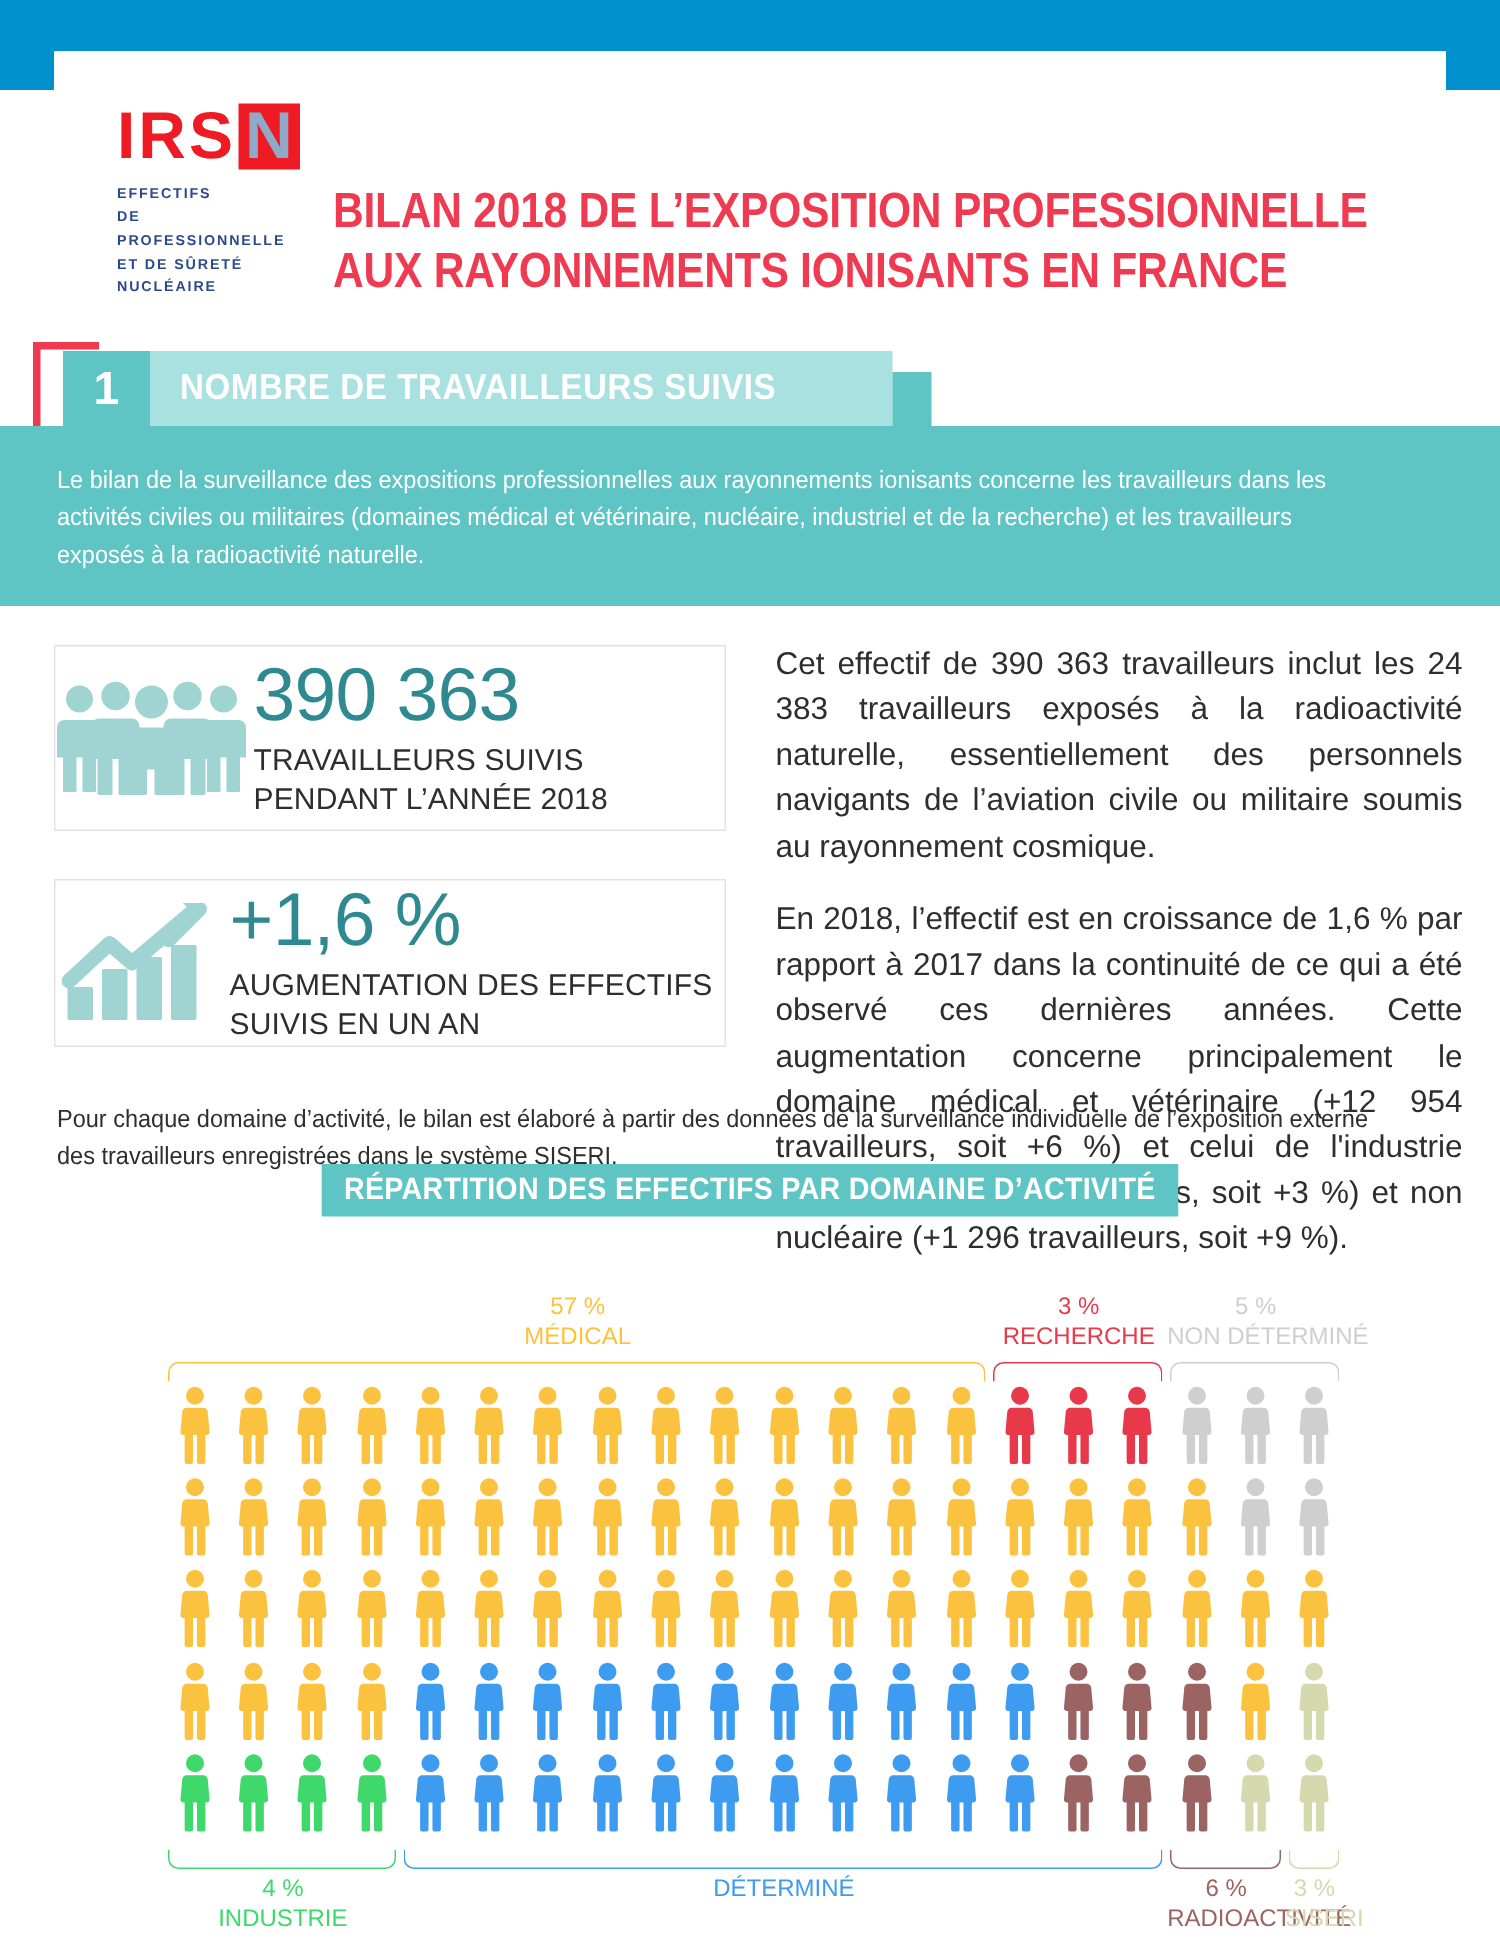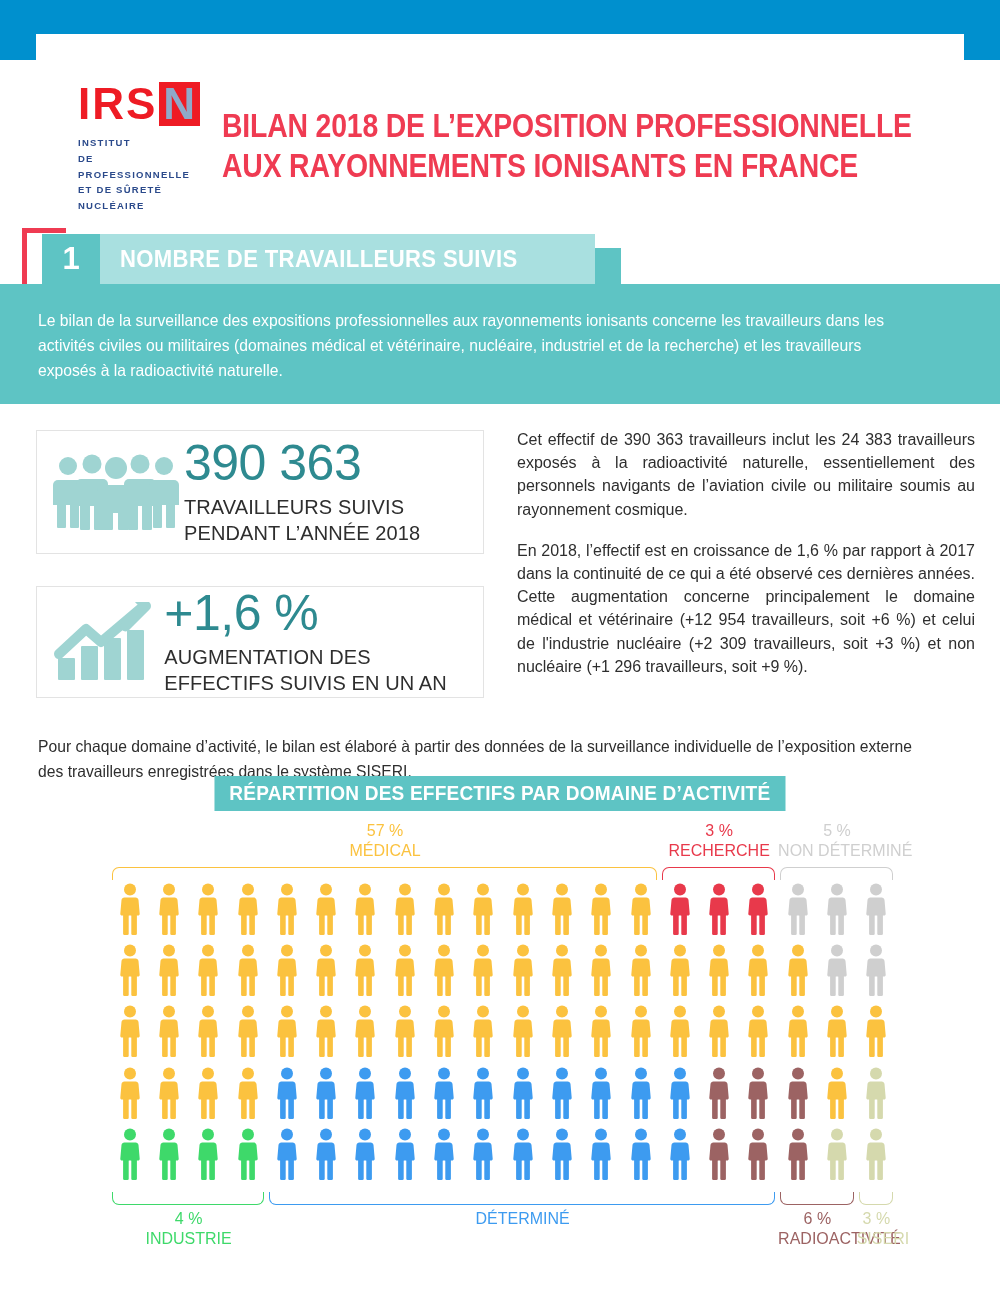--- a/index.html
+++ b/index.html
@@ -25,21 +25,21 @@
   .tab-right {
     position: absolute; top: 34px; right: 0;
     width: 36px; height: 26px;
     background: #0090ce;
   }
 
   
   .header {
     position: absolute; top: 88px; left: 0;
     width: 864px; height: 112px;
-    display: flex; align-items: center;
+    display: flex; align-items: flex-end;
   }
   .logo-block {
     width: 160px; margin-left: 78px; padding-top: 8px;
   }
   .logo-word {
     display: flex; align-items: center;
     font-family: "Liberation Sans", sans-serif;
     font-weight: bold;
     font-size: 44px;
     letter-spacing: 2px;
@@ -132,21 +132,21 @@
     transform-origin: left top;
   }
 
   
   .stat-box {
     position: absolute;
     left: 36px;
     width: 448px;
     border: 1px solid #e3e3e3;
     background: #ffffff;
-    display: flex; align-items: center; padding-left: 15px;
+    display: flex; align-items: center;
   }
   #stat-box-1 { top: 430px; height: 124px; }
   #stat-box-2 { top: 586px; height: 112px; }
   .stat-icon { width: 168px; display: flex; justify-content: center; align-items: center; }
   .stat-text { padding-left: 4px; }
   .stat-number {
     color: #2e8a90;
     font-size: 50px;
     font-weight: normal;
     line-height: 1;
@@ -160,21 +160,21 @@
     letter-spacing: 0.1px;
   }
 
   
   .right-col {
     position: absolute; top: 428px; left: 517px;
     width: 458px;
   }
   .right-col p {
     color: #2e2e2e;
-    font-size: 16px;
+    font-size: 21px;
     line-height: 1.45;
     text-align: justify;
   }
   .right-col p + p { margin-top: 18px; }
 
   
   .mid-para {
     position: absolute; top: 734px; left: 38px;
     width: 944px;
     color: #2e2e2e;
@@ -194,21 +194,21 @@
     color: #ffffff;
     font-weight: bold;
     font-size: 20.5px;
     padding: 5px 16px 6px 16px;
     letter-spacing: 0.2px;
     transform: scaleX(0.93);
     white-space: nowrap;
   }
 
   .chart {
-    position: absolute; top: 821px; left: 0;
+    position: absolute; top: 862px; left: 0;
     width: 1000px; height: 436px;
   }
 
   
   .lbl-row { position: absolute; width: 1000px; }
   .lbl {
     position: absolute;
     text-align: center;
     font-size: 16px;
     line-height: 1.28;
@@ -242,21 +242,21 @@
 <div class="tab-left"></div>
 <div class="tab-right"></div>
 
 <div class="header">
   <div class="logo-block">
     <div class="logo-word">
       <span>IRS</span>
         <span class="logo-n">N</span>
     </div>
     <div class="logo-sub">
-      <div>INSTITUT</div>
+      <div>EFFECTIFS</div>
       <div>DE  PROFESSIONNELLE</div>
       <div>ET DE SÛRETÉ NUCLÉAIRE</div>
     </div>
   </div>
   <div class="title-block">
     <div class="title-line">BILAN 2018 DE L’EXPOSITION PROFESSIONNELLE</div>
     <div class="title-line">AUX RAYONNEMENTS IONISANTS EN FRANCE</div>
   </div>
 </div>
 

